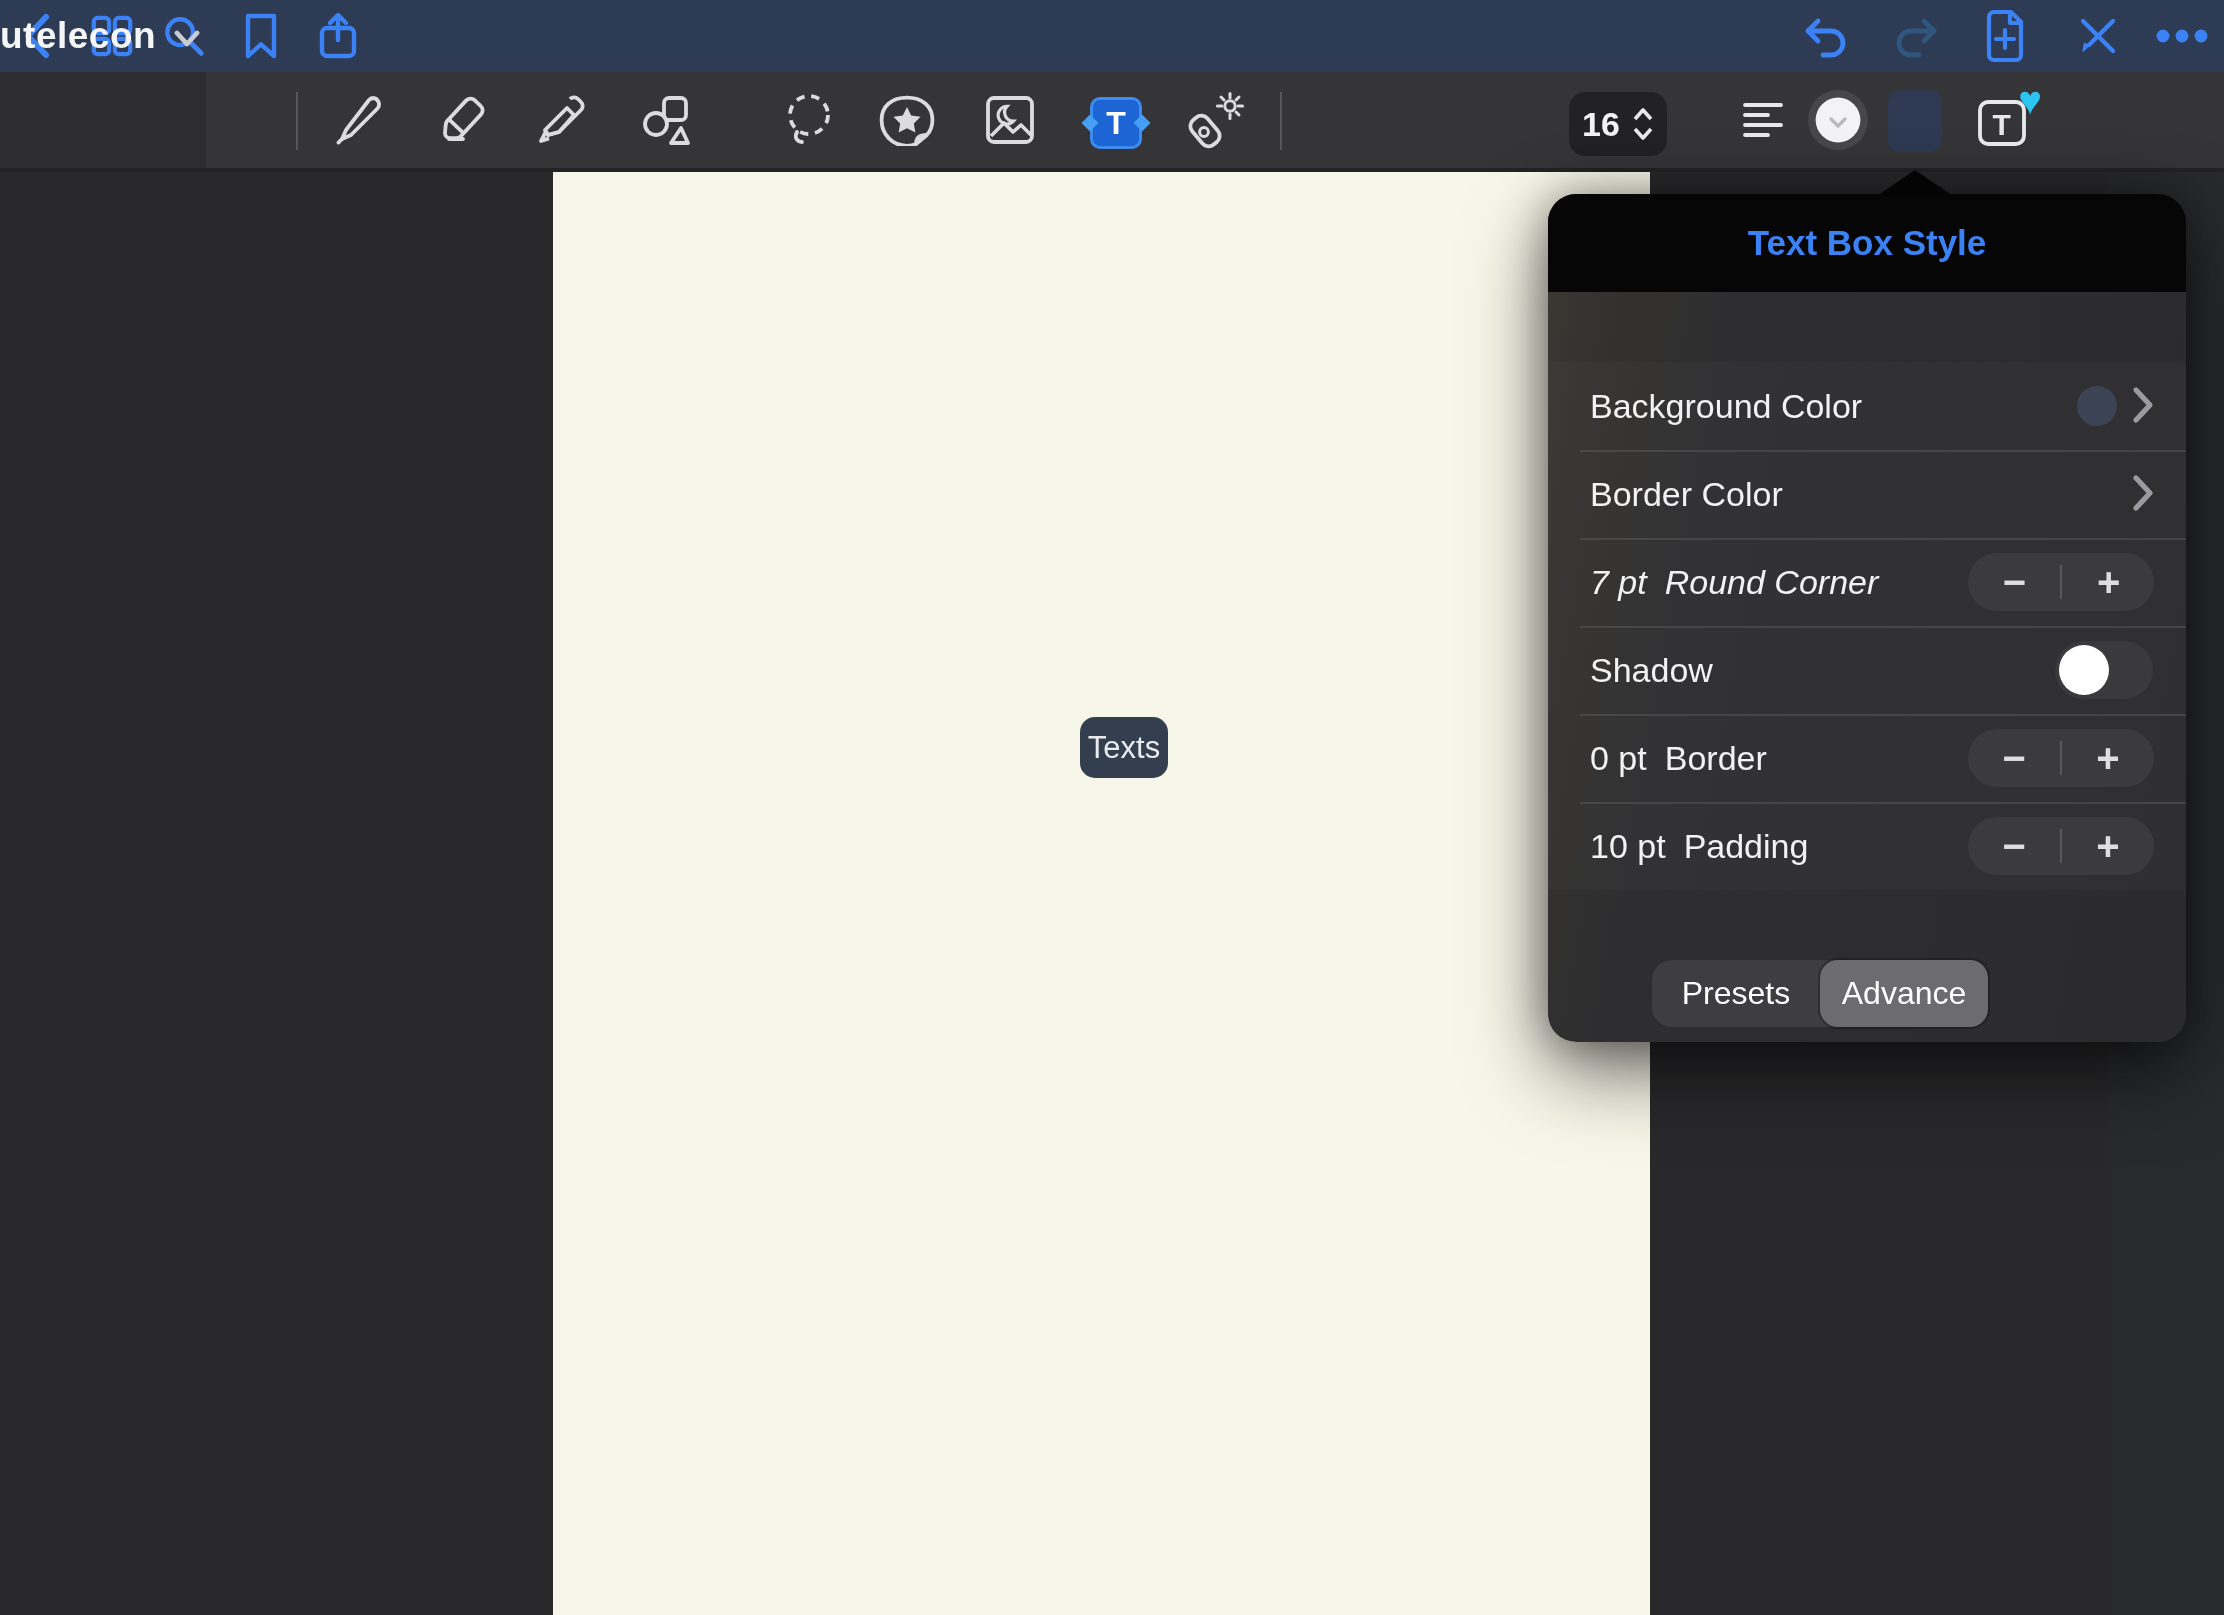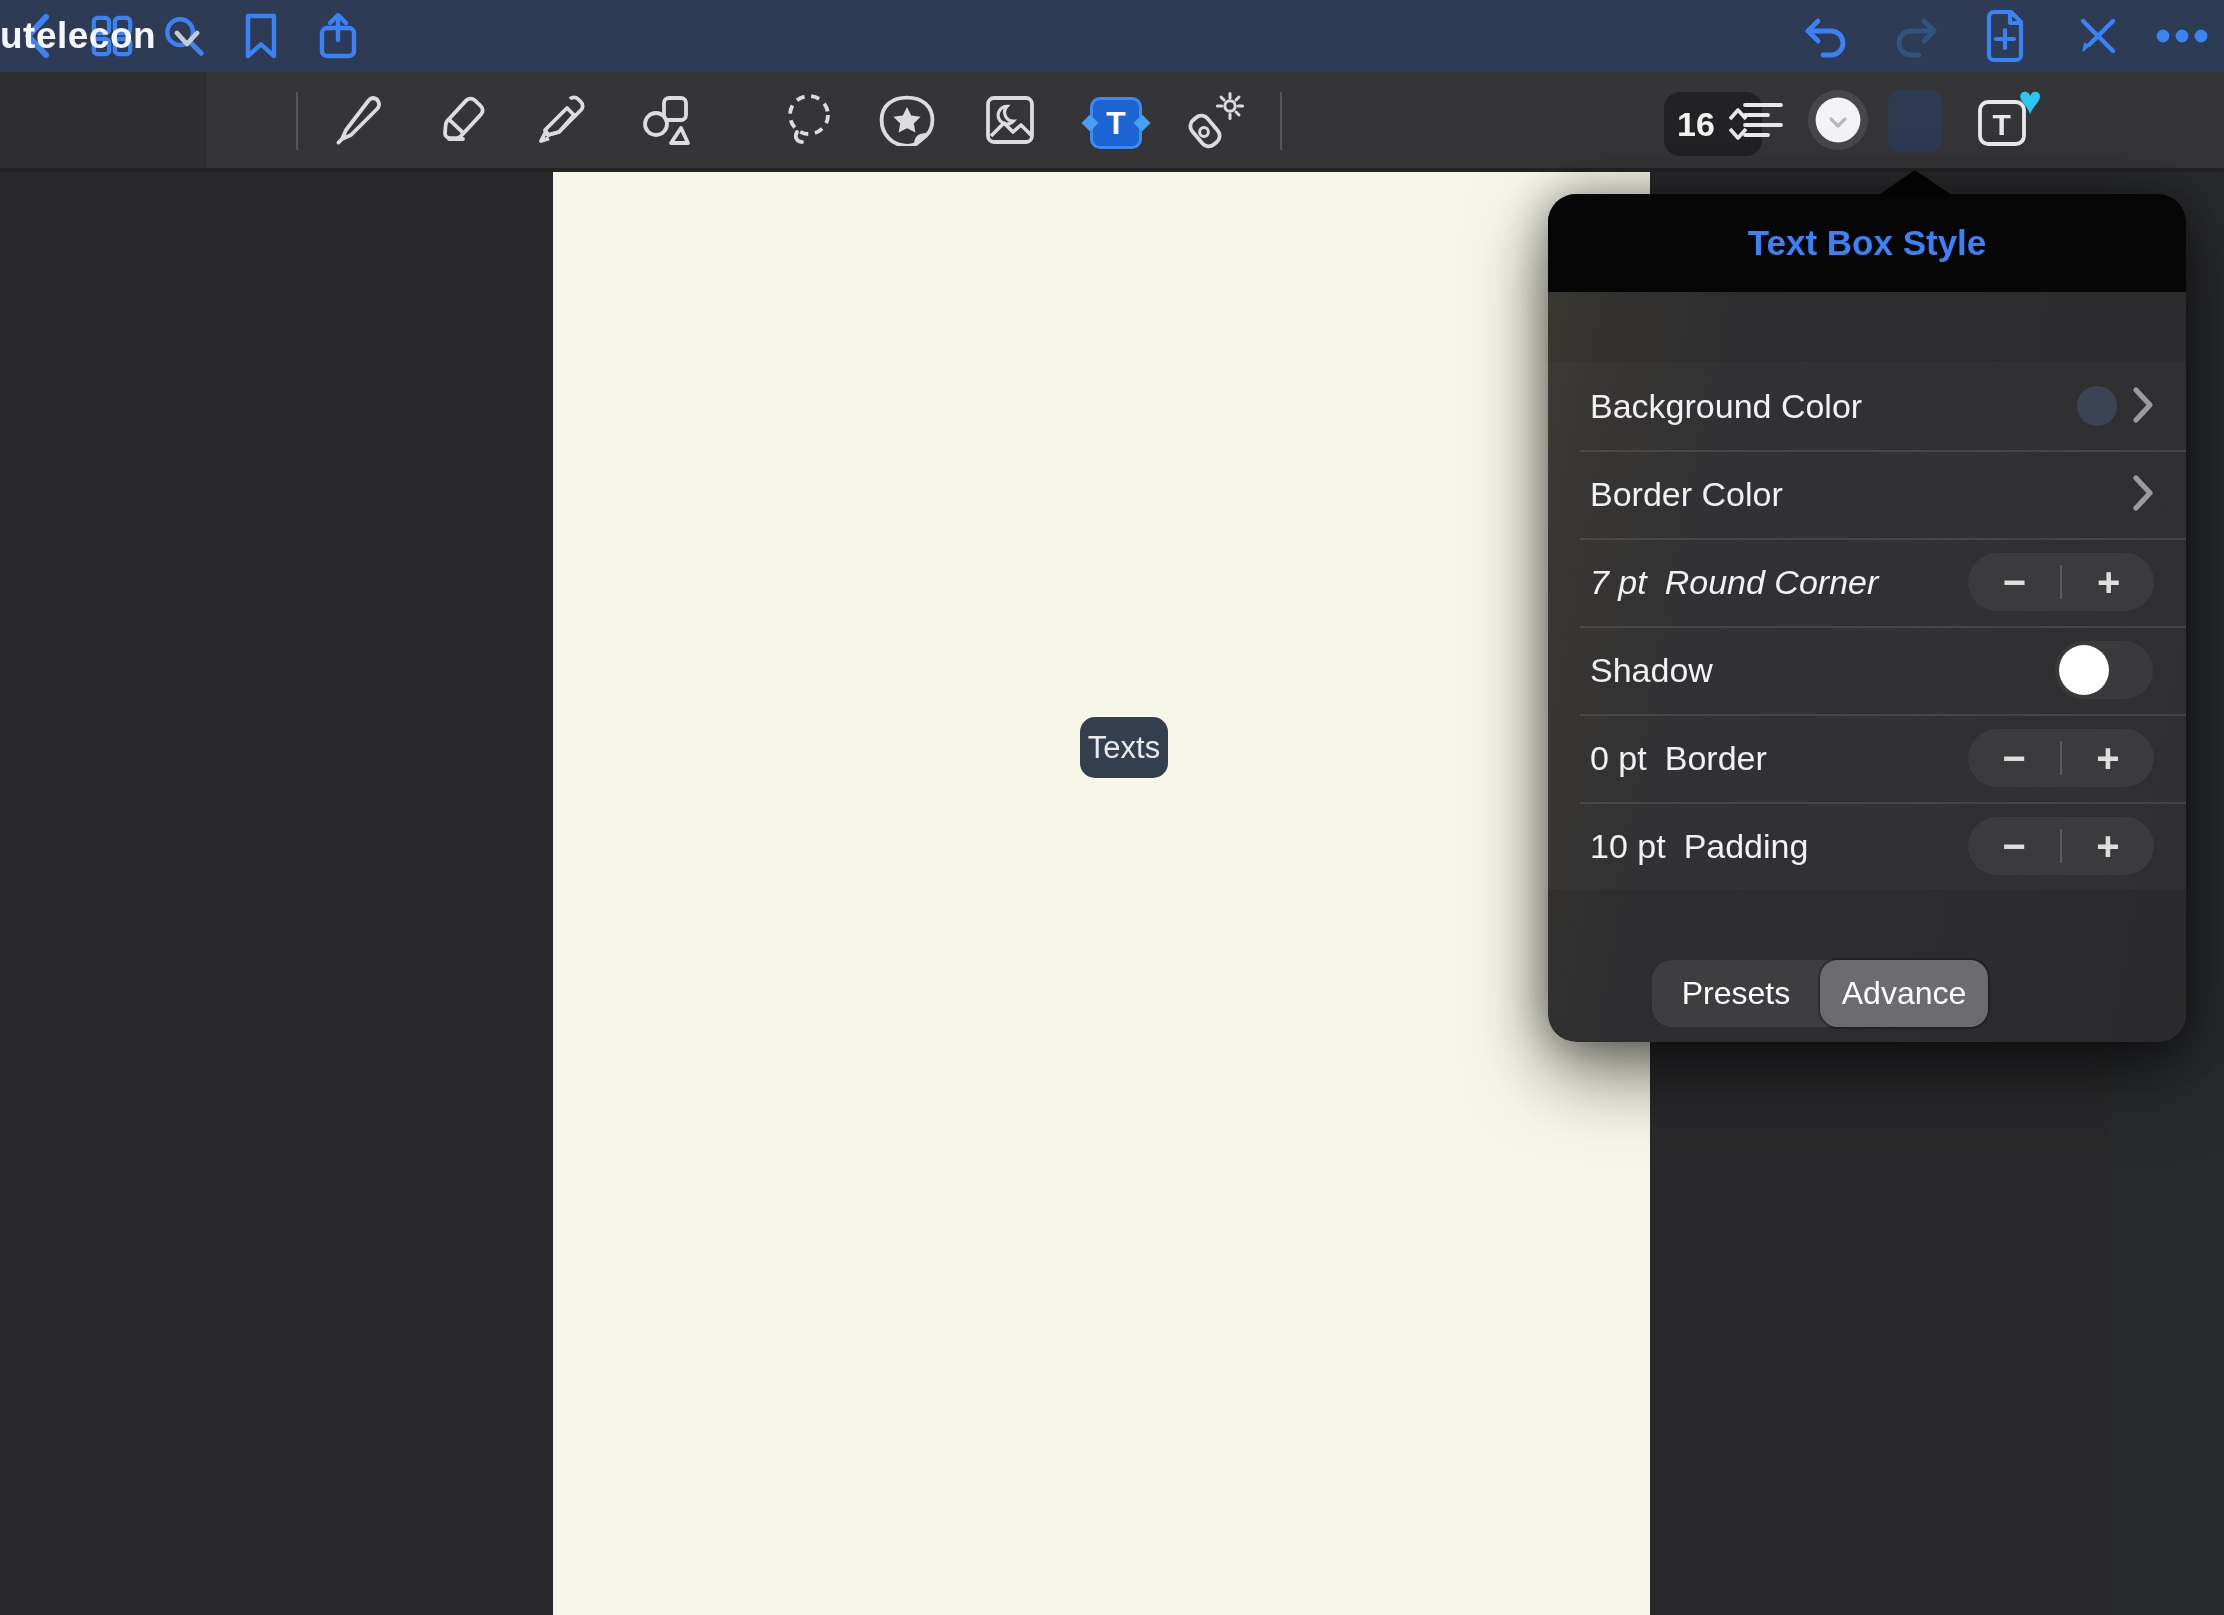--- a/index.html
+++ b/index.html
@@ -226,21 +226,21 @@
           <line x1="15.2" y1="7.5" x2="17.4" y2="7.5"></line>
             <line x1="25.6" y1="7.5" x2="27.8" y2="7.5"></line>
           <line x1="17" y1="3" x2="18.5" y2="4.5"></line>
             <line x1="24.5" y1="10.5" x2="26" y2="12"></line>
           <line x1="26" y1="3" x2="24.5" y2="4.5"></line>
         </g>
       </svg>
     </div>
     <div class="vdiv" style="left:1280px;"></div>
 
-    <div class="pill" style="left:1664px;width:98px;font-size:34px;gap:12px;">
+    <div class="pill" style="left:1569px;width:98px;font-size:34px;gap:12px;">
       <span>16</span>
       <svg width="22" height="34" viewBox="0 0 11 17">
         <path d="M1.5 6 L5.5 1.5 L9.5 6" fill="none" stroke="#e8e8ea" stroke-width="1.8" stroke-linejoin="round"></path>
         <path d="M1.5 11 L5.5 15.5 L9.5 11" fill="none" stroke="#e8e8ea" stroke-width="1.8" stroke-linejoin="round"></path>
       </svg>
     </div>
 
     <div class="tb-ic" style="left:1740px;width:46px;">
       <svg width="42" height="38" viewBox="0 0 21 19">
         <g stroke="#e8e8ea" stroke-width="1.9" stroke-linecap="round">

